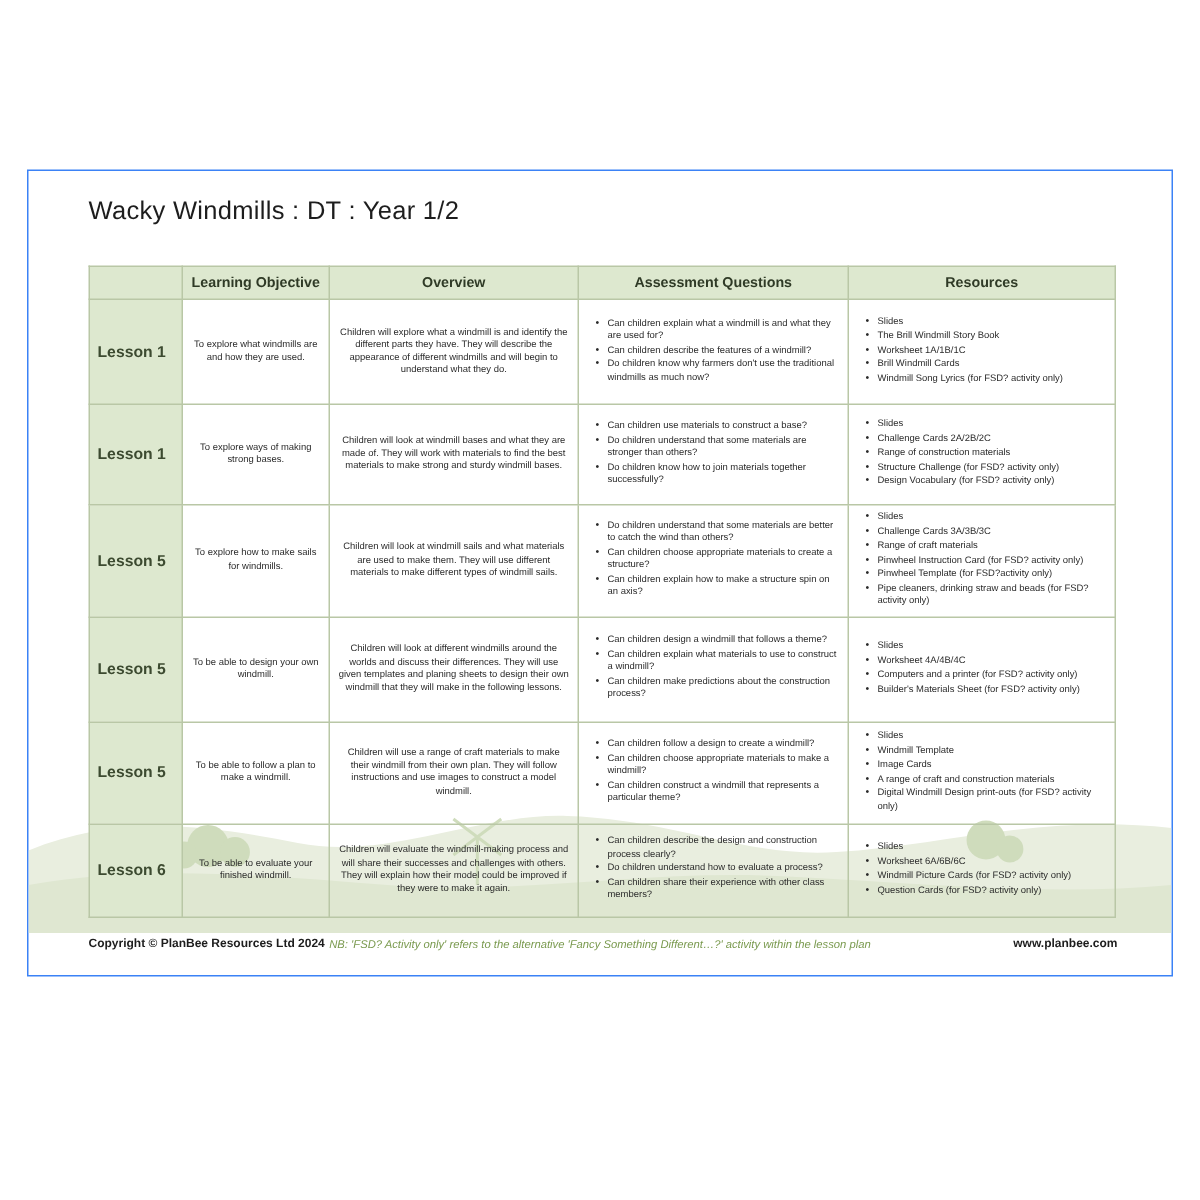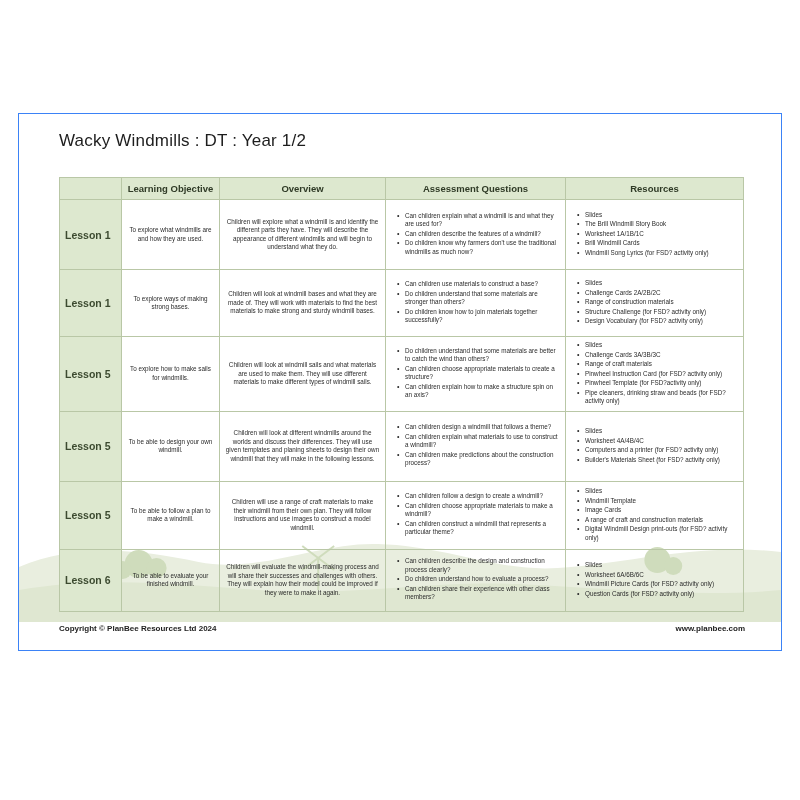--- a/index.html
+++ b/index.html
@@ -355,17 +355,18 @@
                 <li>Windmill Picture Cards (for FSD? activity only)</li>
                 <li>Question Cards (for FSD? activity only)</li>
               </ul>
           </td>
         </tr>
       </tbody>
     </table>
 
     <div class="footer">
       <div class="copyright">Copyright © PlanBee Resources Ltd 2024</div>
+      <div class="nb-note">NB: 'FSD? Activity only' refers to the alternative 'Fancy Something Different…?' activity within the lesson plan</div>
       <div class="site">www.planbee.com</div>
     </div>
 
   </div>
 </div>
 
 </body></html>

